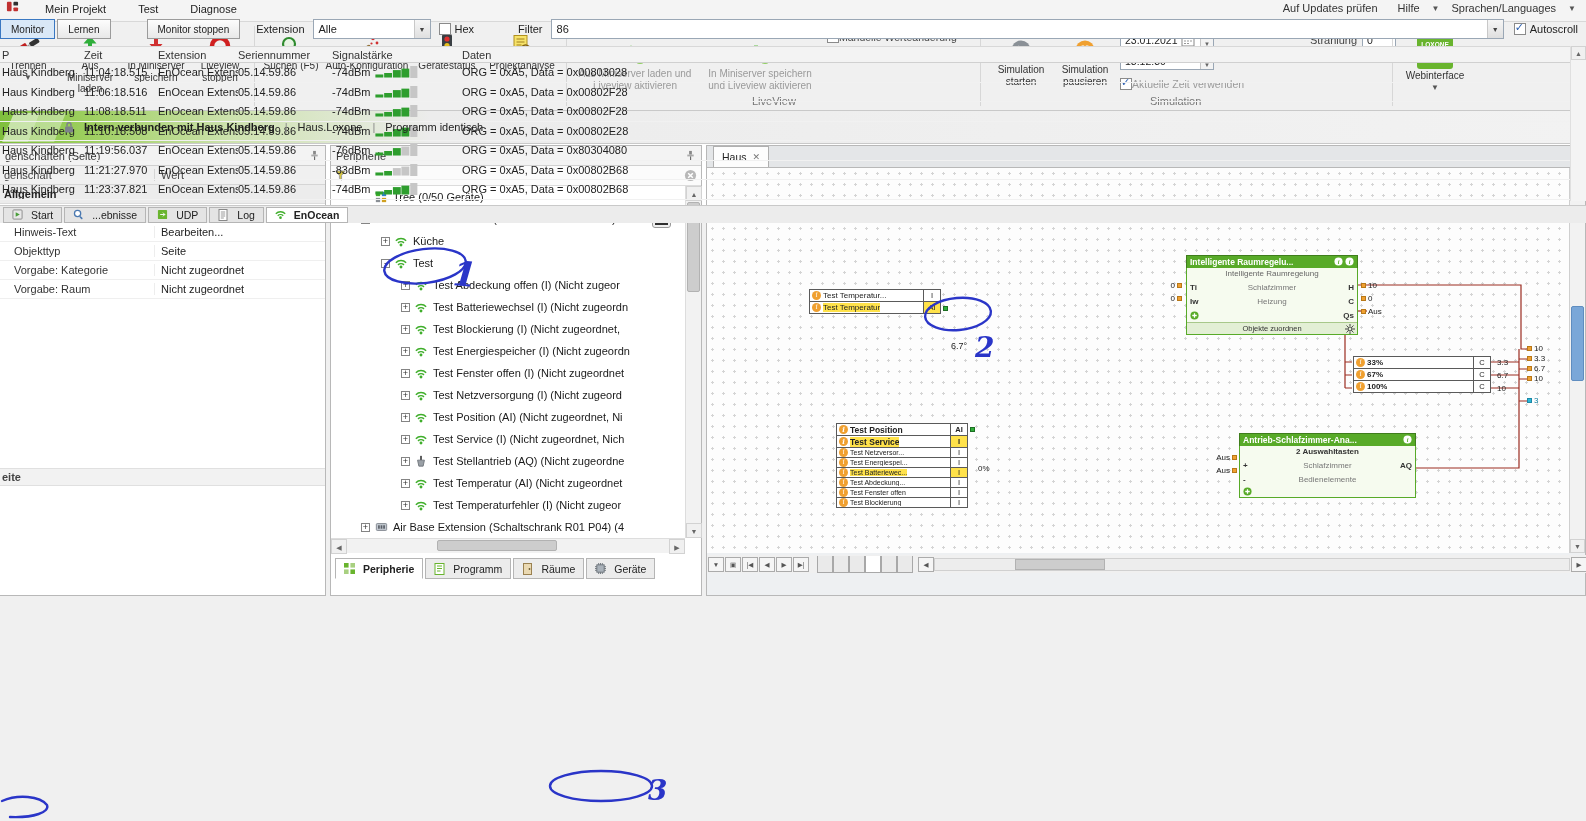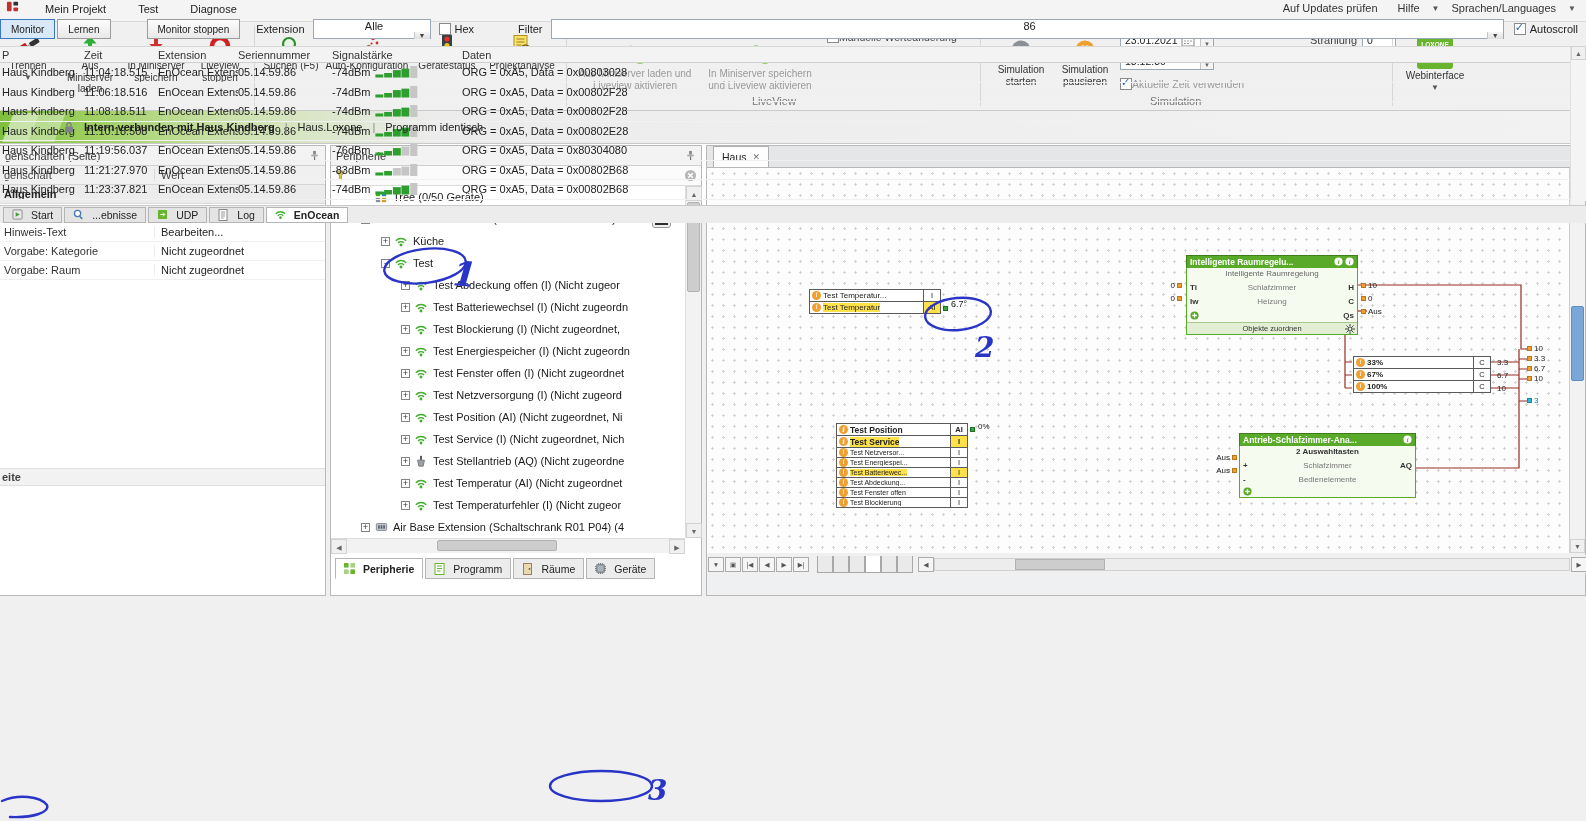--- a/index.html
+++ b/index.html
@@ -42,21 +42,21 @@
   .phead { height:20px; background:#f3f3f3; border-bottom:1px solid #d0d0d0; display:flex; align-items:center; padding:0 5px; color:#333; }
   .phead .pin { margin-left:auto; display:flex; }
 
   
   #props { left:0; top:145px; width:326px; height:451px; border-left:none; }
   .pgridhead { display:flex; height:19px; background:#f0f0f0; border-bottom:1px solid #d5d5d5; align-items:center; color:#444; }
   .pgridhead span:first-child { width:155px; padding-left:4px; border-right:1px solid #d5d5d5; }
   .pgridhead span:last-child { padding-left:6px; }
   .pgroup { height:19px; background:#ececec; border-bottom:1px solid #dcdcdc; font-weight:bold; display:flex; align-items:center; padding-left:4px; }
   .prow { display:flex; height:19px; border-bottom:1px solid #efefef; align-items:center; }
-  .prow .pn { width:155px; padding-left:4px; border-right:1px solid #ededed; color:#333; overflow:hidden; white-space:nowrap; }
+  .prow .pn { width:155px; padding-left:14px; border-right:1px solid #ededed; color:#333; overflow:hidden; white-space:nowrap; }
   .prow .pv { padding-left:6px; color:#222; overflow:hidden; white-space:nowrap; }
   .psection { position:absolute; left:0; top:322px; width:100%; height:18px; background:#f2f2f2; border-top:1px solid #e0e0e0; border-bottom:1px solid #e0e0e0; display:flex; align-items:center; padding-left:2px; font-weight:bold; color:#444; }
 
   
   #periph { left:330px; top:145px; width:372px; height:451px; }
   .filterrow { height:20px; border-bottom:1px solid #dcdcdc; display:flex; align-items:center; padding:0 4px; background:#fbfbfb; }
   .filterrow .clr { margin-left:auto; display:flex; }
   .tree { position:absolute; left:0; top:40px; width:354px; height:352px; overflow:hidden; }
   .titem { height:22px; display:flex; align-items:center; white-space:nowrap; overflow:hidden; cursor:default; }
   .titem.lvl0 { padding-left:30px; } .titem.lvl1 { padding-left:50px; } .titem.lvl2 { padding-left:70px; }
@@ -99,21 +99,21 @@
   .ii { width:9px; height:9px; border-radius:50%; background:#f0a030; color:#fff; font-size:7px; line-height:9px; text-align:center; font-style:italic; margin:0 2px; flex:0 0 auto; font-family:"DejaVu Serif", serif; }
   .clabel { overflow:hidden; white-space:nowrap; }
   .cbadge { margin-left:auto; border-left:1px solid #5a5a5a; width:17px; text-align:center; height:100%; line-height:11px; font-size:7.5px; background:#fff; flex:0 0 auto; }
   .crow.hl .cbadge { background:#ffe24a; }
   .crow.hl .clabel { background:#ffe24a; }
   .sensorblk .crow { height:11px; font-size:7px; }
   .sensorblk .crow .cbadge { line-height:9px; }
   .sensorblk .crow.big { height:13px; font-size:8.5px; font-weight:bold; }
   .sensorblk .crow.big .cbadge { line-height:11px; }
   .gdot { position:absolute; width:5px; height:5px; background:#2fae3a; border:1px solid #1c6e22; }
-  .cval { position:absolute; font-size:9px; color:#222; }
+  .cval { position:absolute; font-size:9px; color:#222;margin-top:42px; }
   .blk { position:absolute; font-size:8px; }
   .blk-title { height:13px; background:#58aa28; color:#fff; font-size:8.5px; font-weight:bold; display:flex; align-items:center; padding:0 3px; gap:13px; border:1px solid #3f7d1c; border-bottom:none; }
   .blk-title .ticons { margin-left:auto; display:flex; gap:2px; }
   .blk-body { background:#f6fbef; border:1px solid #58aa28; border-top:none; color:#444; position:relative; }
   .blk-sub { text-align:center; height:12px; line-height:12px; color:#666; }
   .blk-row { display:flex; align-items:center; height:14px; padding:0 3px; }
   .blk-row .l { width:16px; font-weight:bold; color:#333; }
   .blk-row .c { flex:1; text-align:center; color:#777; }
   .blk-row .r { width:16px; text-align:right; font-weight:bold; color:#333; }
   .blk-foot { height:12px; background:#e3efd5; border-top:1px solid #a8c88a; display:flex; align-items:center; justify-content:center; gap:4px; font-size:7.5px; color:#333; position:relative; }
@@ -127,21 +127,21 @@
   .edgeitem.cyan { margin-top:12px; color:#0e7c9c; }
   .edgeitem.cyan .tick { background:#2ab7d9; border-color:#1b88a6; }
   .pvals .vrow { height:13px; font-size:8px; }
 
   
   #monitor { left:0; top:598px; width:1586px; height:223px; background:#fff; border-top:2px solid #b8b8b8; }
   .mtitle { height:15px; padding-left:2px; background:#f6f6f6; color:#333; display:flex; align-items:center; }
   .mcontrols { position:absolute; left:0; top:16px; width:1586px; height:26px; display:flex; align-items:center; }
   .btn { height:20px; border:1px solid #9b9b9b; background:linear-gradient(#fdfdfd,#e8e8e8); padding:0 10px; display:flex; align-items:center; font-size:10px; cursor:pointer; }
   .btn.toggled { border:1px solid #3a78c2; background:#d9e8f7; }
-  .combo { height:20px; border:1px solid #9aa7b5; background:#fff; display:flex; align-items:center; padding-left:5px;flex-direction:column; }
+  .combo { height:20px; border:1px solid #9aa7b5; background:#fff; display:flex; align-items:center; padding-left:5px; }
   .combo .dda { margin-left:auto; width:16px; height:100%; border-left:1px solid #c8c8c8; background:linear-gradient(#f6f6f6,#dfdfdf); font-size:7px; color:#444; display:flex; align-items:center; justify-content:center; }
   .mthead { position:absolute; left:0; top:46px; width:1586px; height:17px; background:#f3f3f3; border-top:1px solid #d8d8d8; border-bottom:1px solid #d0d0d0; display:flex; align-items:center; color:#333; }
   .mthead span, .mrow .c { overflow:hidden; white-space:nowrap; }
   .c1 { width:84px; padding-left:2px; } .c2 { width:74px; } .c3 { width:80px; } .c4 { width:94px; } .c5 { width:130px; display:flex; align-items:center; gap:5px; } .c6 { flex:1; }
   .mrows { position:absolute; left:0; top:63px; width:1570px; }
   .mrow { display:flex; align-items:center; height:19.5px; border-bottom:1px solid #f1f1f1; }
   .bars { font-size:10px; letter-spacing:1px; line-height:10px; }
   .bon { color:#2e9e2e; } .boff { color:#c6c6c6; }
   .mvscroll { position:absolute; right:0; top:46px; width:16px; height:155px; background:#f4f4f4; border-left:1px solid #e0e0e0; }
   .mtabs { position:absolute; left:0; top:205px; width:1586px; height:18px; background:#ececec; border-top:1px solid #c9c9c9; display:flex; align-items:center; padding-left:3px; gap:2px; }
@@ -389,20 +389,24 @@
     </div>
     <div class="pgroup">Allgemein</div>
     <div>
         <div class="prow">
         <span class="pn">Bezeichnung</span>
         <span class="pv">Heizung EG Schlafzimmer</span>
       </div>
         <div class="prow">
         <span class="pn">Hinweis-Text</span>
         <span class="pv">Bearbeiten...</span>
+      </div>
+        <div class="prow">
+        <span class="pn">Objekttyp</span>
+        <span class="pv">Seite</span>
       </div>
         <div class="prow">
         <span class="pn">Vorgabe: Kategorie</span>
         <span class="pv">Nicht zugeordnet</span>
       </div>
         <div class="prow">
         <span class="pn">Vorgabe: Raum</span>
         <span class="pv">Nicht zugeordnet</span>
       </div>
       </div>

